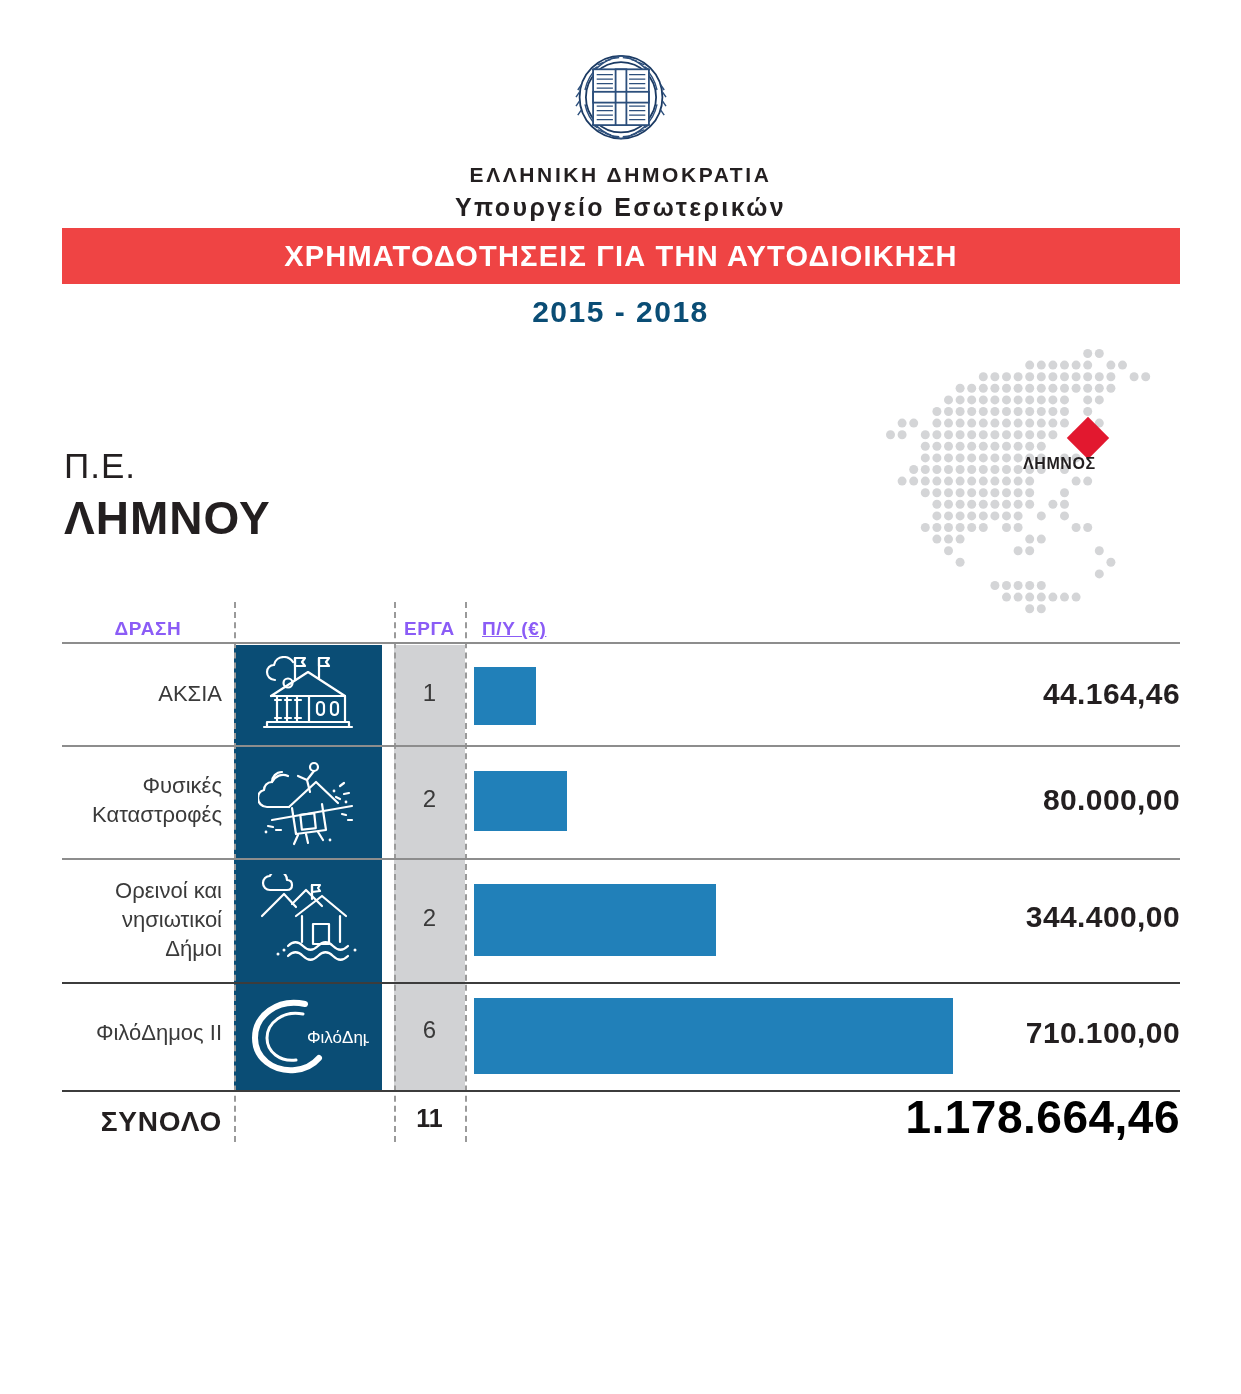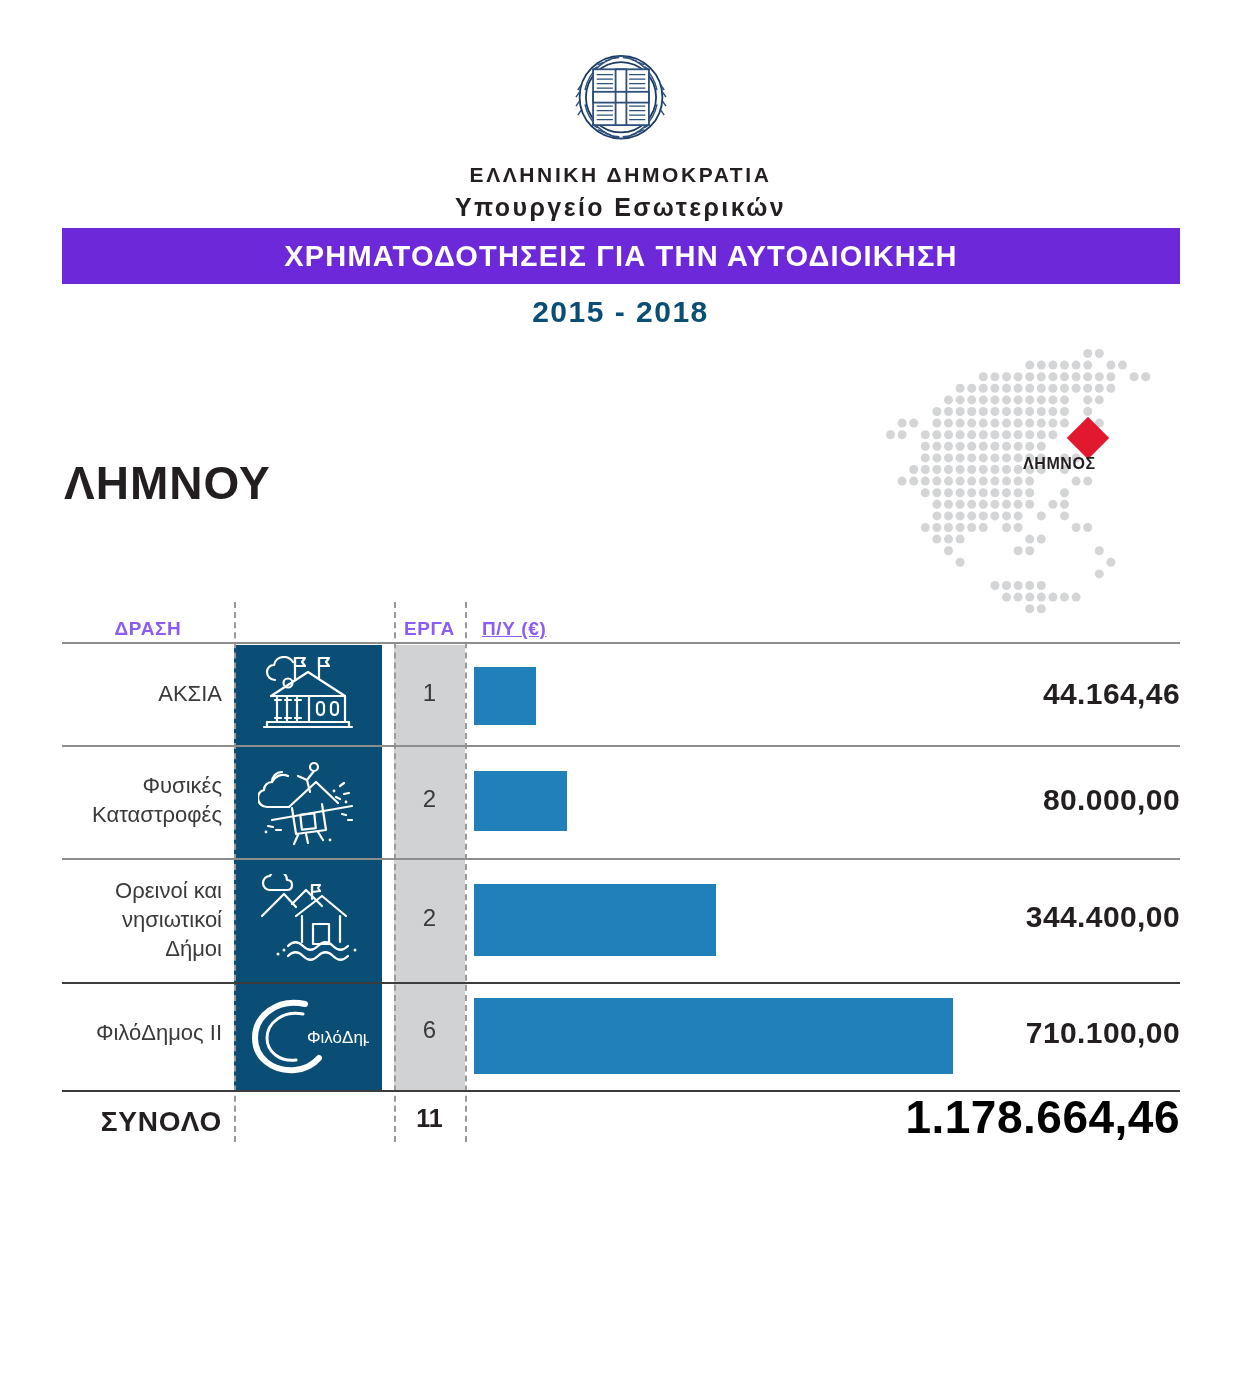--- a/index.html
+++ b/index.html
@@ -21,21 +21,21 @@
   }
   .gov-line2{
     font-size:25px; font-weight:bold; letter-spacing:2.4px;
     color:#231f20; margin-top:6px;
   }
 
   
   #banner{
     position:absolute; left:62px; top:228px;
     width:1118px; height:56px;
-    background:#6d28d9;
+    background:#ef4444;
     display:flex; align-items:center; justify-content:center;
   }
   #banner .btxt{
     color:#ffffff; font-size:29px; font-weight:bold;
     letter-spacing:1.2px; white-space:nowrap;
   }
   #subtitle{
     position:absolute; left:0; top:295px; width:1241px;
     text-align:center; color:#0a4d75;
     font-size:30px; font-weight:bold; letter-spacing:1.5px;
@@ -174,20 +174,21 @@
   <div class="gov-line1">ΕΛΛΗΝΙΚΗ ΔΗΜΟΚΡΑΤΙΑ</div>
   <div class="gov-line2">Υπουργείο Εσωτερικών</div>
 </div>
 
 <div id="banner">
   <span class="btxt">ΧΡΗΜΑΤΟΔΟΤΗΣΕΙΣ ΓΙΑ ΤΗΝ ΑΥΤΟΔΙΟΙΚΗΣΗ</span>
 </div>
 <div id="subtitle">2015 - 2018</div>
 
 <div id="region">
+  <div class="pe">Π.Ε.</div>
   <div class="name">ΛΗΜΝΟΥ</div>
 </div>
 
 <div id="map">
   <svg width="300" height="320" viewBox="0 0 300 320">
     <g id="dots" fill="#d4d5d7">
         <circle cx="207.7" cy="8.5" r="4.5" fill="#d4d5d7"></circle>
         <circle cx="219.3" cy="8.5" r="4.5" fill="#d4d5d7"></circle>
         <circle cx="149.7" cy="20.1" r="4.5" fill="#d4d5d7"></circle>
         <circle cx="161.3" cy="20.1" r="4.5" fill="#d4d5d7"></circle>

